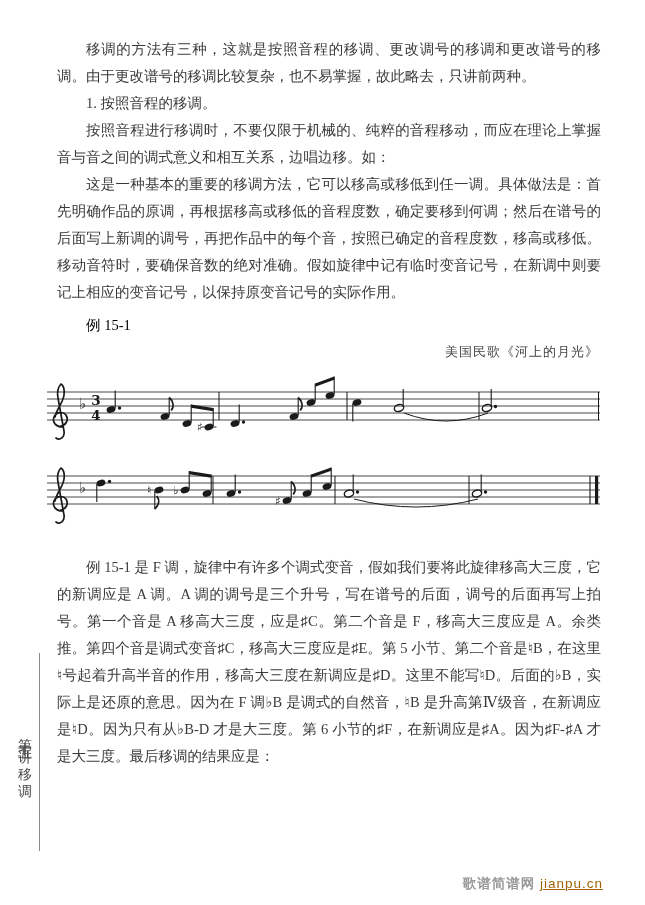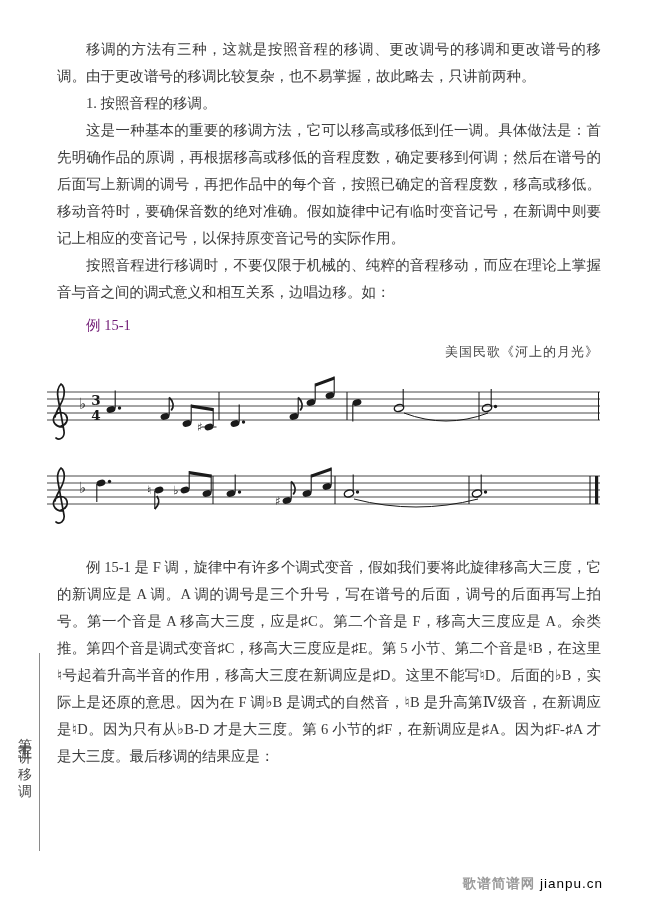--- a/index.html
+++ b/index.html
@@ -12,21 +12,21 @@
   .title{
     margin:106px 0 0 0;text-align:center;font-size:21px;font-weight:600;
     letter-spacing:3px;color:#2b2b2b;line-height:28px;
   }
   .para{
     margin:0;font-size:14.5px;line-height:27px;text-align:justify;
     text-indent:2em;color:#3a3a3a;
   }
   .para.first{margin-top:36px;}
   .example-label{
-    margin:6px 0 0 0;font-size:14.5px;line-height:26px;text-indent:2em;color:#701a75;
+    margin:6px 0 0 0;font-size:14.5px;line-height:26px;text-indent:2em;color:#000000;
   }
   .attribution{
     margin:4px 0 0 0;text-align:right;font-size:13px;color:#444;
     letter-spacing:1px;padding-right:2px;line-height:22px;font-family:Liberation Mono, monospace;
   }
   .staff-wrap{display:block;margin-left:-10px;}
   .staff-wrap.s1{margin-top:10px;}
   .staff-wrap.s2{margin-top:14px;}
   .analysis{margin-top:24px;}
   .sidebar{
@@ -48,22 +48,22 @@
 </style>
 </head>
 <body>
 
 <div class="page">
 
   <div class="content">
 
     <p class="para first">移调的方法有三种，这就是按照音程的移调、更改调号的移调和更改谱号的移调。由于更改谱号的移调比较复杂，也不易掌握，故此略去，只讲前两种。</p>
     <p class="para">1. 按照音程的移调。</p>
+    <p class="para">按照音程进行移调时，不要仅限于机械的、纯粹的音程移动，而应在理论上掌握音与音之间的调式意义和相互关系，边唱边移。如：</p>
     <p class="para">这是一种基本的重要的移调方法，它可以移高或移低到任一调。具体做法是：首先明确作品的原调，再根据移高或移低的音程度数，确定要移到何调；然后在谱号的后面写上新调的调号，再把作品中的每个音，按照已确定的音程度数，移高或移低。移动音符时，要确保音数的绝对准确。假如旋律中记有临时变音记号，在新调中则要记上相应的变音记号，以保持原变音记号的实际作用。</p>
-    <p class="para">按照音程进行移调时，不要仅限于机械的、纯粹的音程移动，而应在理论上掌握音与音之间的调式意义和相互关系，边唱边移。如：</p>
 
     <div class="example-label">例 15-1</div>
     <div class="attribution">美国民歌《河上的月光》</div>
 
     <svg class="staff-wrap s1" width="553" height="70" viewBox="0 -8 553 70" xmlns="http://www.w3.org/2000/svg">
         <line x1="0" y1="10" x2="553" y2="10" stroke="#1a1a1a" stroke-width="0.8"></line>
         <line x1="0" y1="17" x2="553" y2="17" stroke="#1a1a1a" stroke-width="0.8"></line>
         <line x1="0" y1="24" x2="553" y2="24" stroke="#1a1a1a" stroke-width="0.8"></line>
         <line x1="0" y1="31" x2="553" y2="31" stroke="#1a1a1a" stroke-width="0.8"></line>
         <line x1="0" y1="38" x2="553" y2="38" stroke="#1a1a1a" stroke-width="0.8"></line>
@@ -161,16 +161,16 @@
   <div class="sidebar">
     <span class="vtext">第十五讲</span>
     <span class="vgap"></span>
     <span class="vtext">移</span>
     <span class="vgap"></span>
     <span class="vtext">调</span>
   </div>
 
   <div class="footer">
     <span class="site-name" style="color: rgb(154, 154, 154);">歌谱简谱网</span>
-    <a href="#" class="site-url" style="color: #000000;">jianpu.cn</a>
+    <a href="#" class="site-url" style="color: #a16207; text-decoration: underline;">jianpu.cn</a>
   </div>
 
 </div>
 
 </body></html>

